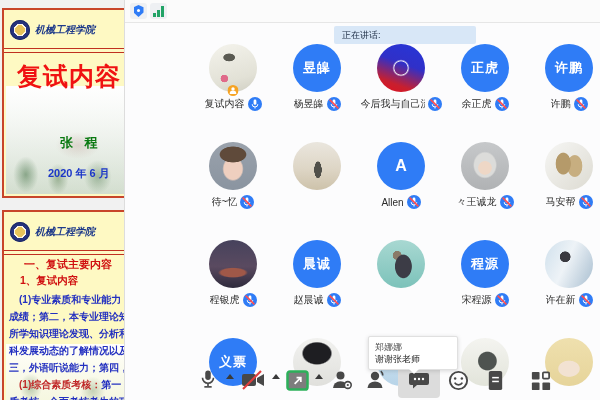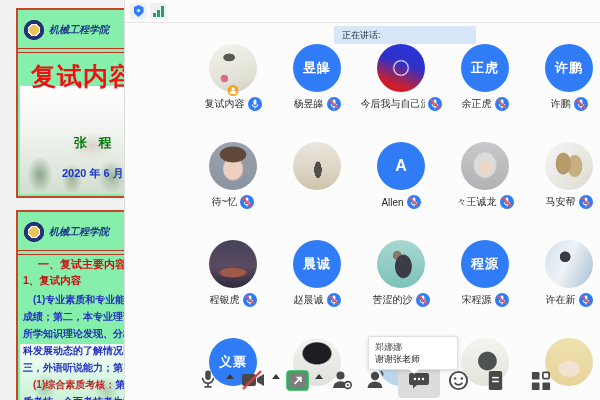--- a/index.html
+++ b/index.html
@@ -1,21 +1,21 @@
 <!DOCTYPE html>
 <html style="--accent-blue: #2f7cf6; --badge-red: #e84b3c; --slide-border: #c8452a; --title-red: #f01212; --body-blue: #2330c0; --presenter-green: #0a7a12; --date-blue: #1b36c8; --tooltip-blue: #d8e7f7; --signal-green: #21a366;"><head>
 <meta charset="utf-8">
 <style>
   html,body{margin:0;padding:0;}
   body{width:600px;height:400px;font-family:"Liberation Sans","DejaVu Sans",sans-serif;}
   .stage{position:relative;width:600px;height:400px;overflow:hidden;background:#f1f1f1;}
 
   
   .slides{position:absolute;left:0;top:0;width:124px;height:400px;}
-  .slide{position:absolute;left:16px;width:132px;background:#86efac;border:2px solid var(--slide-border);box-sizing:border-box;overflow:hidden;}
+  .slide{position:absolute;left:2px;width:132px;background:#fef9c3;border:2px solid var(--slide-border);box-sizing:border-box;overflow:hidden;}
   .slide1{top:8px;height:190px;}
   .slide2{top:210px;height:200px;}
   .slide-head{position:relative;height:30px;padding-top:5px;display:flex;align-items:center;white-space:nowrap;}
   .logo{width:20px;height:20px;border-radius:50%;margin-left:6px;flex:0 0 20px;
         background:radial-gradient(circle at 50% 50%, #e8c45a 0 34%, #fdf7e2 35% 44%, #26337e 45% 100%);
         box-shadow:0 0 0 1px #1d2a66 inset;}
   .school{margin-left:5px;font-family:"DejaVu Serif","Liberation Serif",serif;font-style:italic;font-weight:bold;font-size:10px;color:#1e3a8a;}
   .head-right{position:absolute;right:-3px;top:8px;font-size:8px;color:#2e7d32;}
   .redline{height:3px;border-top:1px solid #c03020;border-bottom:1px solid #c03020;margin-top:3px;}
   .s1-photo{position:absolute;left:2px;right:2px;top:76px;bottom:2px;
@@ -28,21 +28,21 @@
        linear-gradient(#eef1ec,#c9d6c4);}
   .s1-title{position:absolute;left:13px;top:50px;font-size:25px;font-weight:bold;color:var(--title-red);letter-spacing:1px;white-space:nowrap;}
   .s1-presenter{position:absolute;left:56px;top:124px;font-size:13px;font-weight:bold;color:var(--presenter-green);letter-spacing:4px;white-space:nowrap;}
   .s1-date{position:absolute;left:44px;top:156px;font-size:11px;font-weight:bold;color:var(--date-blue);white-space:nowrap;}
   .s2-photo{position:absolute;left:2px;right:2px;bottom:2px;height:62px;
      background:
        radial-gradient(ellipse 16px 20px at 20% 70%, rgba(66,112,64,.35), rgba(0,0,0,0) 70%),
        radial-gradient(ellipse 18px 20px at 70% 75%, rgba(82,120,72,.3), rgba(0,0,0,0) 70%),
        linear-gradient(rgba(255,255,255,.92), rgba(238,244,238,.6));}
   .s2-heading{position:relative;text-align:center;margin-top:2px;font-size:11px;font-weight:bold;color:#d01010;white-space:nowrap;}
-  .s2-sub{position:relative;margin:2px 0 0 5px;font-size:10.5px;font-weight:bold;color:#d01010;white-space:nowrap;}
+  .s2-sub{position:relative;margin:2px 0 0 16px;font-size:10.5px;font-weight:bold;color:#d01010;white-space:nowrap;}
   .s2-body{position:relative;margin:3px 0 0 5px;}
   .s2-line{font-size:10px;font-weight:bold;color:var(--body-blue);line-height:17px;white-space:nowrap;}
   .s2-line.ind{padding-left:10px;}
   .s2-line .red{color:#c02828;}
 
   
   .panel{position:absolute;left:124px;top:0;width:476px;height:400px;background:#fcfcfd;border-left:1px solid #ddd;box-sizing:border-box;}
   .topbar{position:absolute;left:0;top:0;right:0;height:22px;border-bottom:1px solid #e6e6e6;background:#fbfbfb;}
   .tb-btn{position:absolute;top:3px;width:17px;height:16px;border-radius:3px;background:#eef0f3;display:flex;align-items:center;justify-content:center;}
   .tb-shield{left:5px;}
@@ -291,30 +291,20 @@
                 <circle cx="7" cy="7" r="7" fill="#2f7cf6"></circle>
                 <rect x="5.6" y="2.6" width="2.8" height="5.2" rx="1.4" fill="#fff"></rect>
                 <path d="M4.2 7.2a2.8 2.8 0 0 0 5.6 0" fill="none" stroke="#fff" stroke-width="1"></path>
                 <line x1="7" y1="10.2" x2="7" y2="11.5" stroke="#fff" stroke-width="1"></line>
                 <line x1="2.6" y1="2.6" x2="11.4" y2="11.4" stroke="#ff4d4f" stroke-width="1.6"></line>
               </svg></span>
           </div>
         </div>
         <div class="tile" style="left: 234px; top: 240px;">
           <div class="avatar" style="background: radial-gradient(10px 14px at 55% 55%, rgb(60, 60, 70) 80%, rgba(0, 0, 0, 0) 88%), radial-gradient(5px at 42% 32%, rgb(138, 122, 104) 85%, rgba(0, 0, 0, 0) 94%), linear-gradient(rgb(168, 216, 210), rgb(124, 194, 186));"></div>
-          <div class="nameline">
-            <span class="pname">苦涩的沙</span>
-            <span class="mic"><svg width="14" height="14" viewBox="0 0 14 14">
-                <circle cx="7" cy="7" r="7" fill="#2f7cf6"></circle>
-                <rect x="5.6" y="2.6" width="2.8" height="5.2" rx="1.4" fill="#fff"></rect>
-                <path d="M4.2 7.2a2.8 2.8 0 0 0 5.6 0" fill="none" stroke="#fff" stroke-width="1"></path>
-                <line x1="7" y1="10.2" x2="7" y2="11.5" stroke="#fff" stroke-width="1"></line>
-                <line x1="2.6" y1="2.6" x2="11.4" y2="11.4" stroke="#ff4d4f" stroke-width="1.6"></line>
-              </svg></span>
-          </div>
         </div>
         <div class="tile" style="left: 318px; top: 240px;">
           <div class="avatar">
             <span class="init">程源</span>
           </div>
           <div class="nameline">
             <span class="pname">宋程源</span>
             <span class="mic"><svg width="14" height="14" viewBox="0 0 14 14">
                 <circle cx="7" cy="7" r="7" fill="#2f7cf6"></circle>
                 <rect x="5.6" y="2.6" width="2.8" height="5.2" rx="1.4" fill="#fff"></rect>

